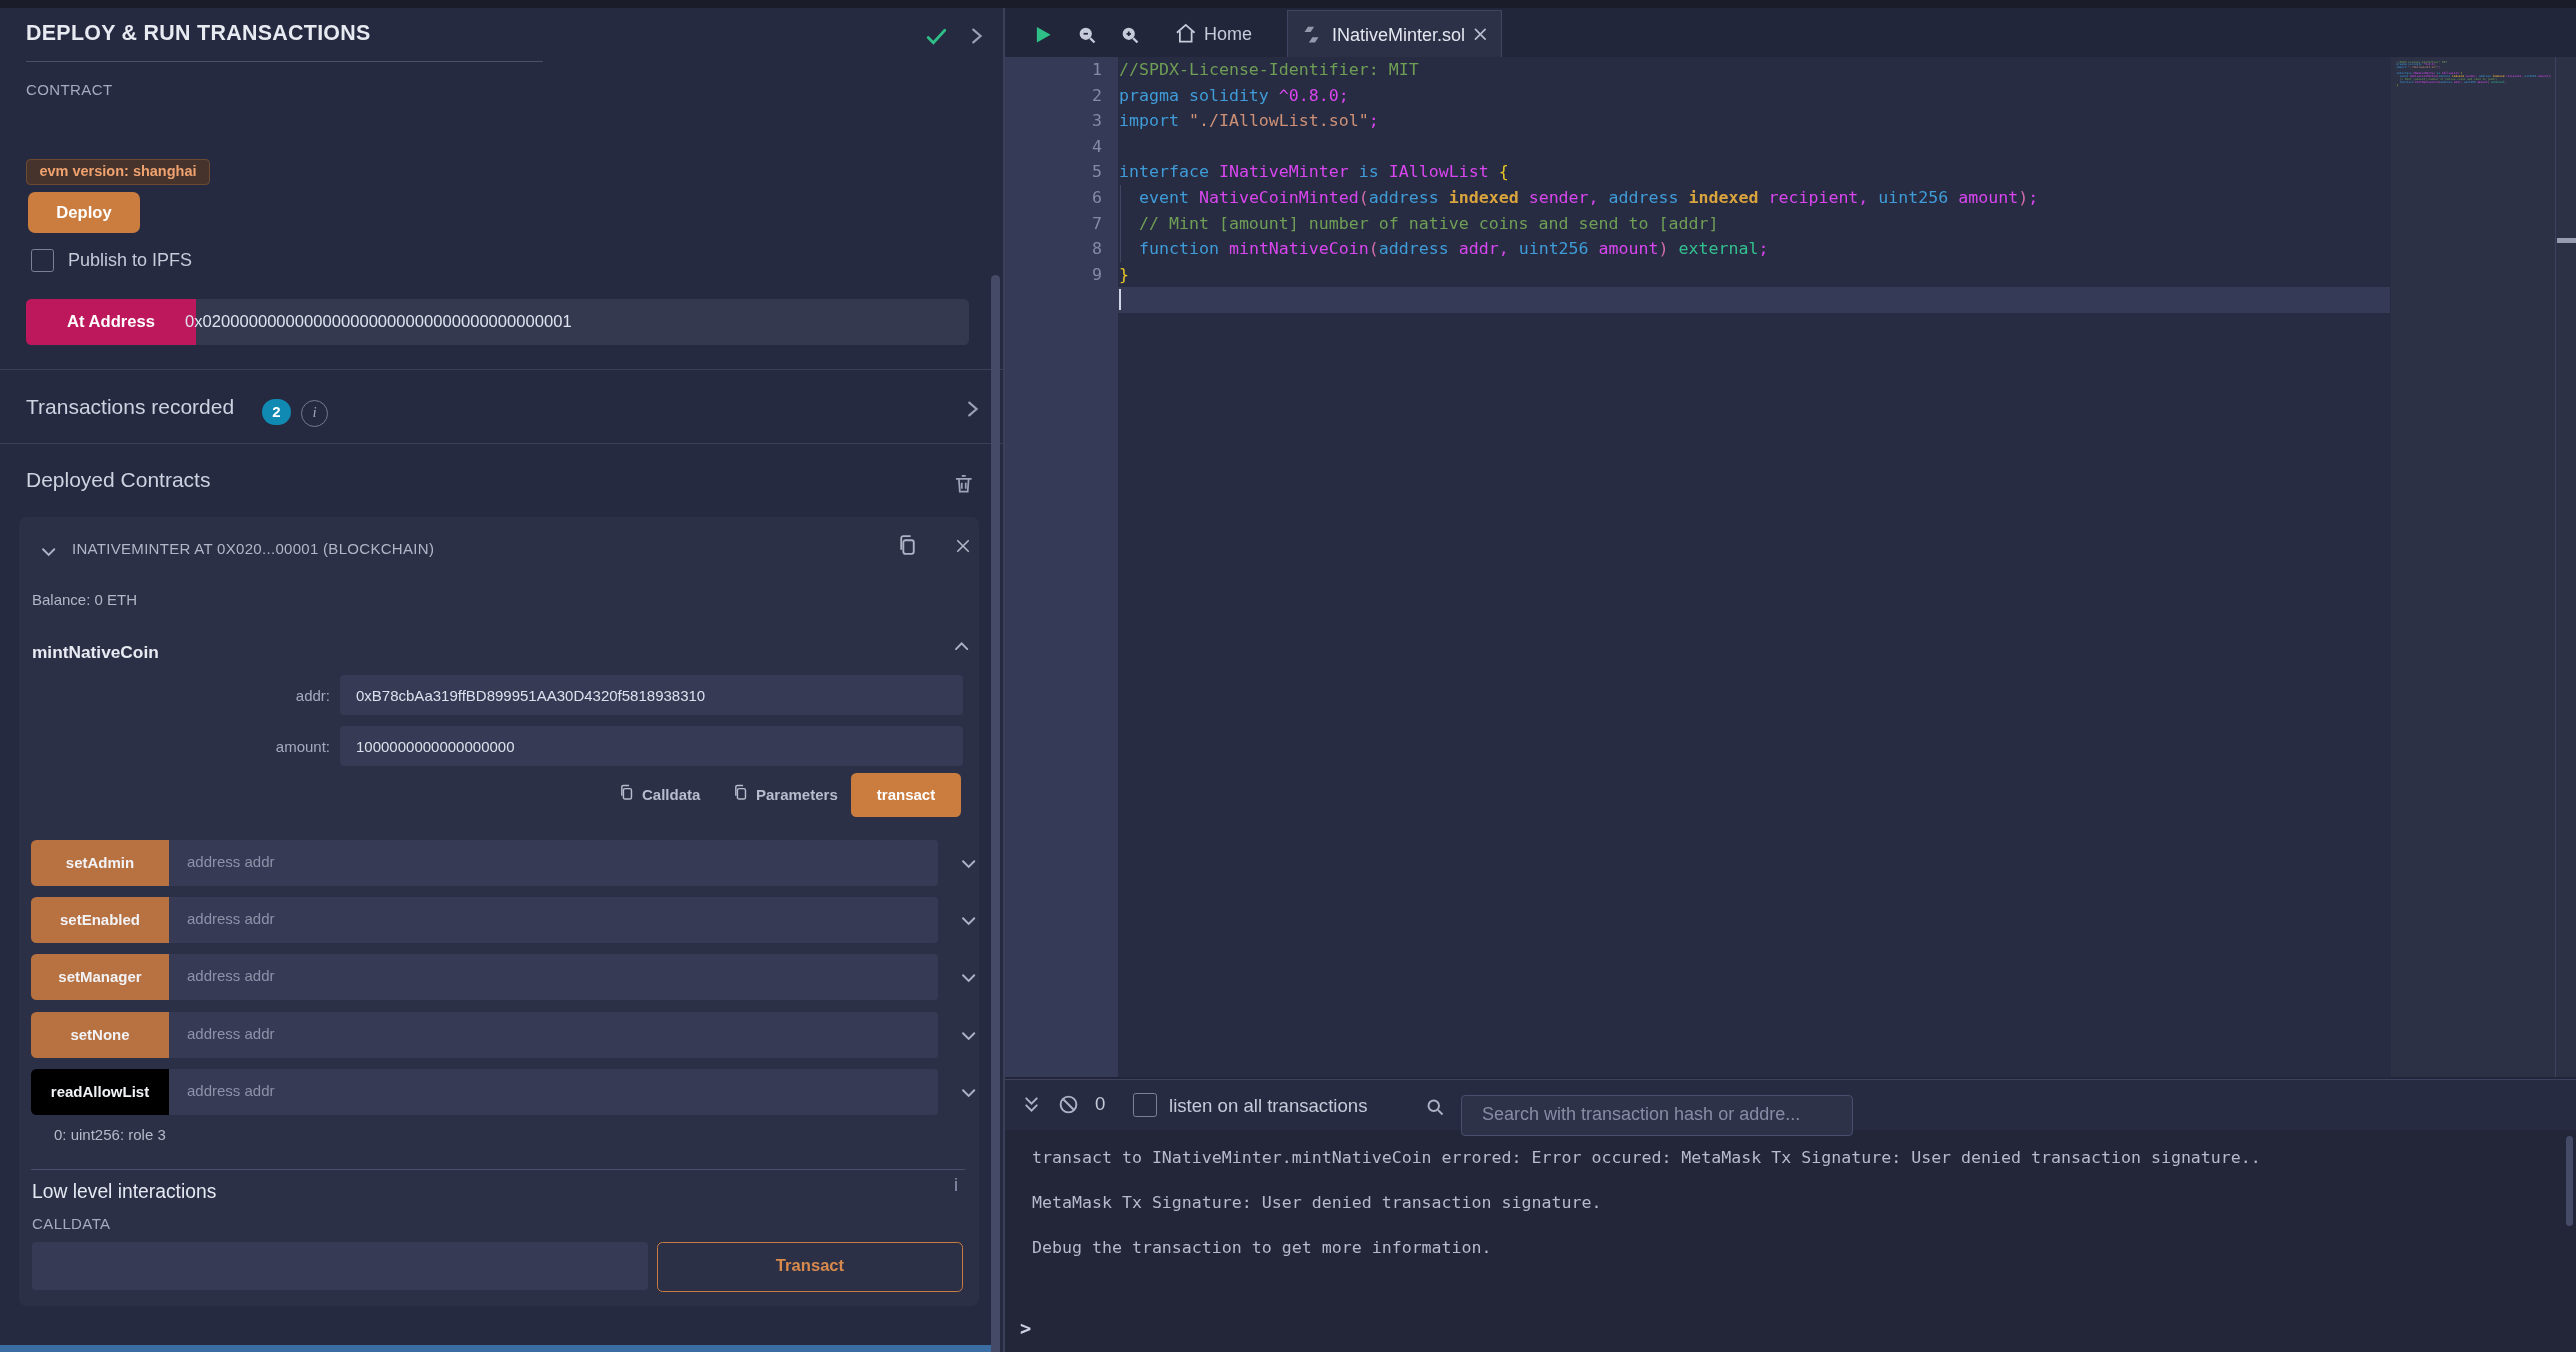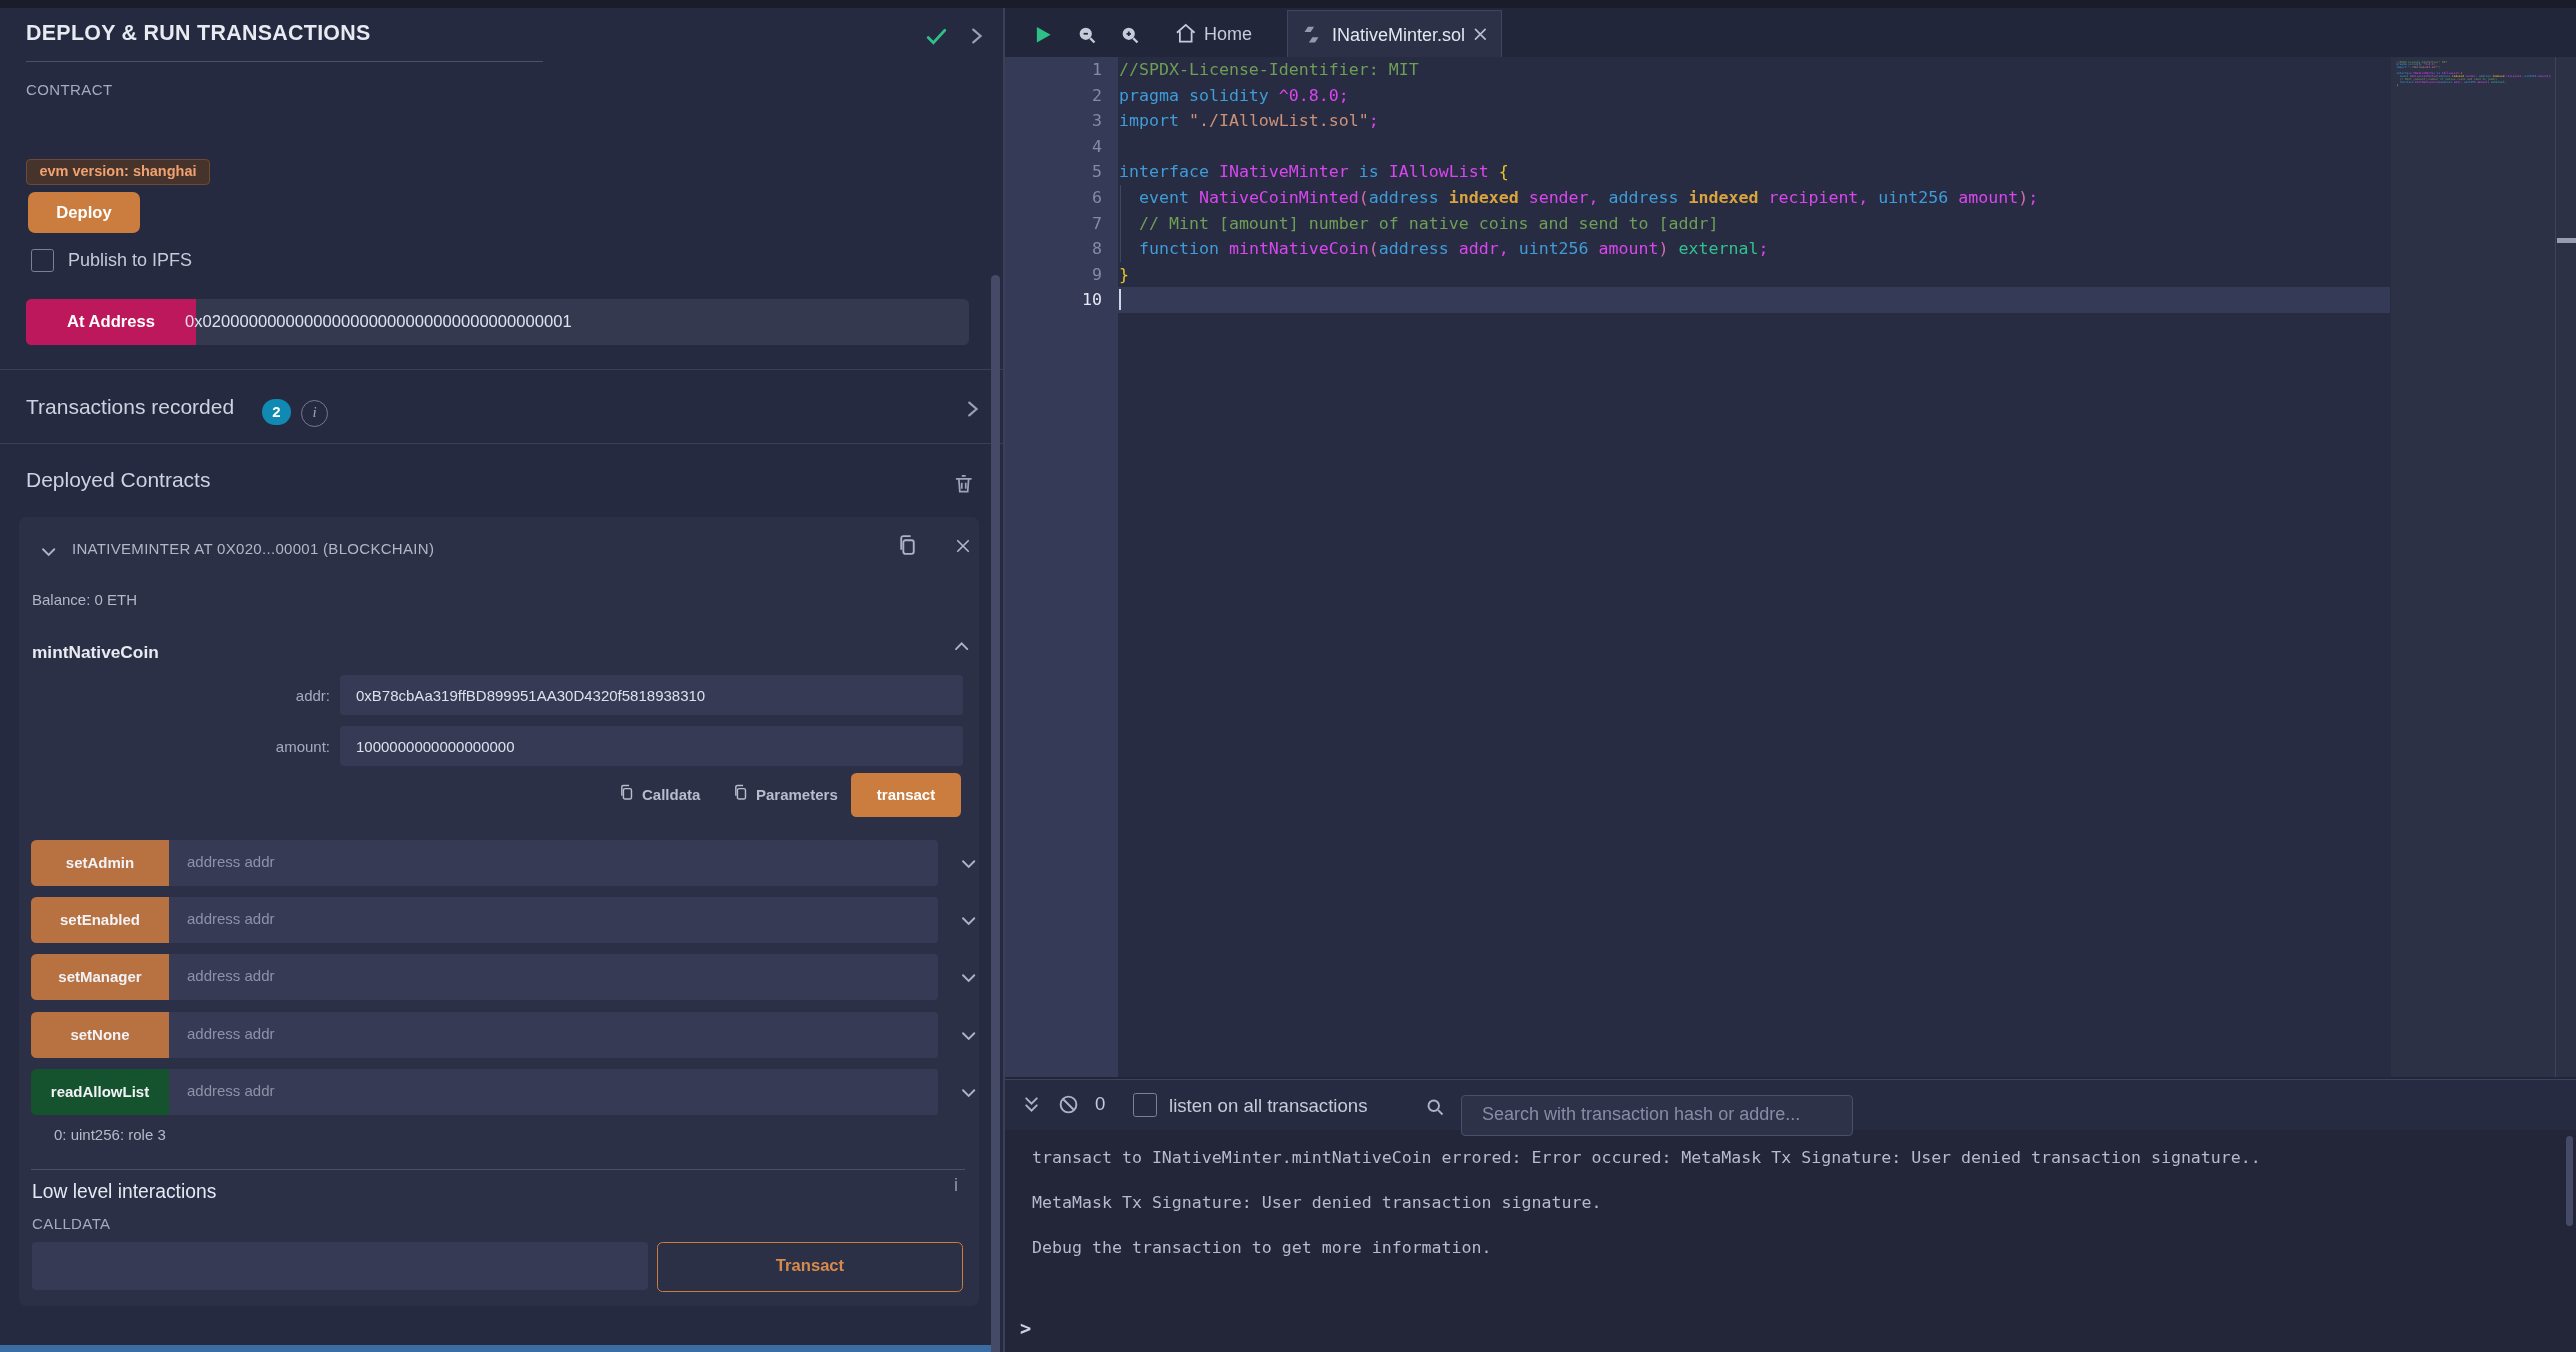--- a/index.html
+++ b/index.html
@@ -41,21 +41,21 @@
   .field-label{width:304px;text-align:right;font-size:15px;color:#a6aabf;}
   .field-input{left:340px;width:623px;height:40px;background:#363a55;border-radius:4.1px;}
   .field-value{left:356px;font-size:15px;color:#dde0ec;}
   .mini-act{font-size:15px;font-weight:bold;color:#b8bccc;}
   .btn-transact{left:851px;top:773px;width:110px;height:44px;background:#cb7c3f;border-radius:5.5px;
                 color:#fff;font-size:15px;font-weight:bold;text-align:center;line-height:44px;}
   .fn-row{left:31px;width:907px;height:46px;border-radius:13px;}
   .fn-btn{position:absolute;left:0;top:0;width:138px;height:46px;border-radius:5.5px 0 0 5.5px;color:#f2f3f7;
           font-size:15px;font-weight:bold;text-align:center;line-height:46px;}
   .fn-btn.warning{background:#b87140;}
-  .fn-btn.info{background:#14532d;}
+  .fn-btn.info{background:#000000;}
   .fn-input{position:absolute;left:138px;top:0;width:769px;height:46px;background:#363a55;border-radius:0 4.1px 4.1px 0;}
   .fn-ph{position:absolute;left:156px;top:13px;font-size:15px;color:#8e92a8;}
   .fn-chev{position:absolute;left:928px;top:14px;}
   .output-line{left:54px;top:1126px;font-size:15px;color:#b6bac9;}
   .lli-title{left:32px;top:1181px;font-size:19.3px;color:#e6e9f2;}
   .lli-i{left:954px;top:1175px;font-size:18px;color:#8f94b0;}
   .calldata-input{left:32px;top:1242px;width:616px;height:48px;background:#363a55;border-radius:4.1px;}
   .btn-transact-outline{left:657px;top:1242px;width:304px;height:48px;border:1.4px solid #cb7c3f;border-radius:5.5px;
                         color:#d88a4c;font-size:16.6px;font-weight:bold;text-align:center;line-height:46px;background:transparent;}
   #panel-scrollbar{left:991px;top:275px;width:9px;height:1077px;background:#454a66;border-radius:4.8px 4.8px 0 0;}
@@ -324,21 +324,20 @@
   <div class="abs" id="code-lines">
       <div class="code-row"><span class="ln">1</span><span class="code-text"><span class="c-comment">//SPDX-License-Identifier: MIT</span></span></div>
       <div class="code-row"><span class="ln">2</span><span class="code-text"><span class="c-kw">pragma solidity </span><span class="c-pl">^0.8.0;</span></span></div>
       <div class="code-row"><span class="ln">3</span><span class="code-text"><span class="c-kw">import </span><span class="c-str">"./IAllowList.sol"</span><span class="c-pl">;</span></span></div>
       <div class="code-row"><span class="ln">4</span><span class="code-text"></span></div>
       <div class="code-row"><span class="ln">5</span><span class="code-text"><span class="c-kw">interface </span><span class="c-pl">INativeMinter </span><span class="c-kw">is</span><span class="c-pl"> IAllowList </span><span class="c-brace">{</span></span></div>
       <div class="code-row"><span class="ln">6</span><span class="code-text"><span class="c-pl">  </span><span class="c-kw">event</span><span class="c-pl"> NativeCoinMinted</span><span class="c-paren">(</span><span class="c-kw">address</span><span class="c-pl"> </span><span class="c-mod">indexed</span><span class="c-pl"> sender, </span><span class="c-kw">address</span><span class="c-pl"> </span><span class="c-mod">indexed</span><span class="c-pl"> recipient, </span><span class="c-kw">uint256</span><span class="c-pl"> amount</span><span class="c-paren">)</span><span class="c-pl">;</span></span></div>
       <div class="code-row"><span class="ln">7</span><span class="code-text"><span class="c-comment">  // Mint [amount] number of native coins and send to [addr]</span></span></div>
       <div class="code-row"><span class="ln">8</span><span class="code-text"><span class="c-pl">  </span><span class="c-kw">function</span><span class="c-pl"> mintNativeCoin</span><span class="c-paren">(</span><span class="c-kw">address</span><span class="c-pl"> addr, </span><span class="c-kw">uint256</span><span class="c-pl"> amount</span><span class="c-paren">)</span><span class="c-pl"> </span><span class="c-builtin">external</span><span class="c-pl">;</span></span></div>
       <div class="code-row"><span class="ln">9</span><span class="code-text"><span class="c-brace">}</span></span></div>
-      <div class="code-row"><span class="ln ln-active">10</span><span class="code-text"></span></div>
     </div>
   <div class="abs" id="indent-guide"></div>
   <div class="abs" id="cursor"></div>
 
   <div class="abs" id="minimap">
     <div id="minimap-code" style="padding:3.5px 0 0 5.5px;">
         <div class="mm-row"><span class="c-comment">//SPDX-License-Identifier: MIT</span></div>
         <div class="mm-row"><span class="c-kw">pragma solidity </span><span class="c-pl">^0.8.0;</span></div>
         <div class="mm-row"><span class="c-kw">import </span><span class="c-str">"./IAllowList.sol"</span><span class="c-pl">;</span></div>
         <div class="mm-row">&nbsp;</div>

